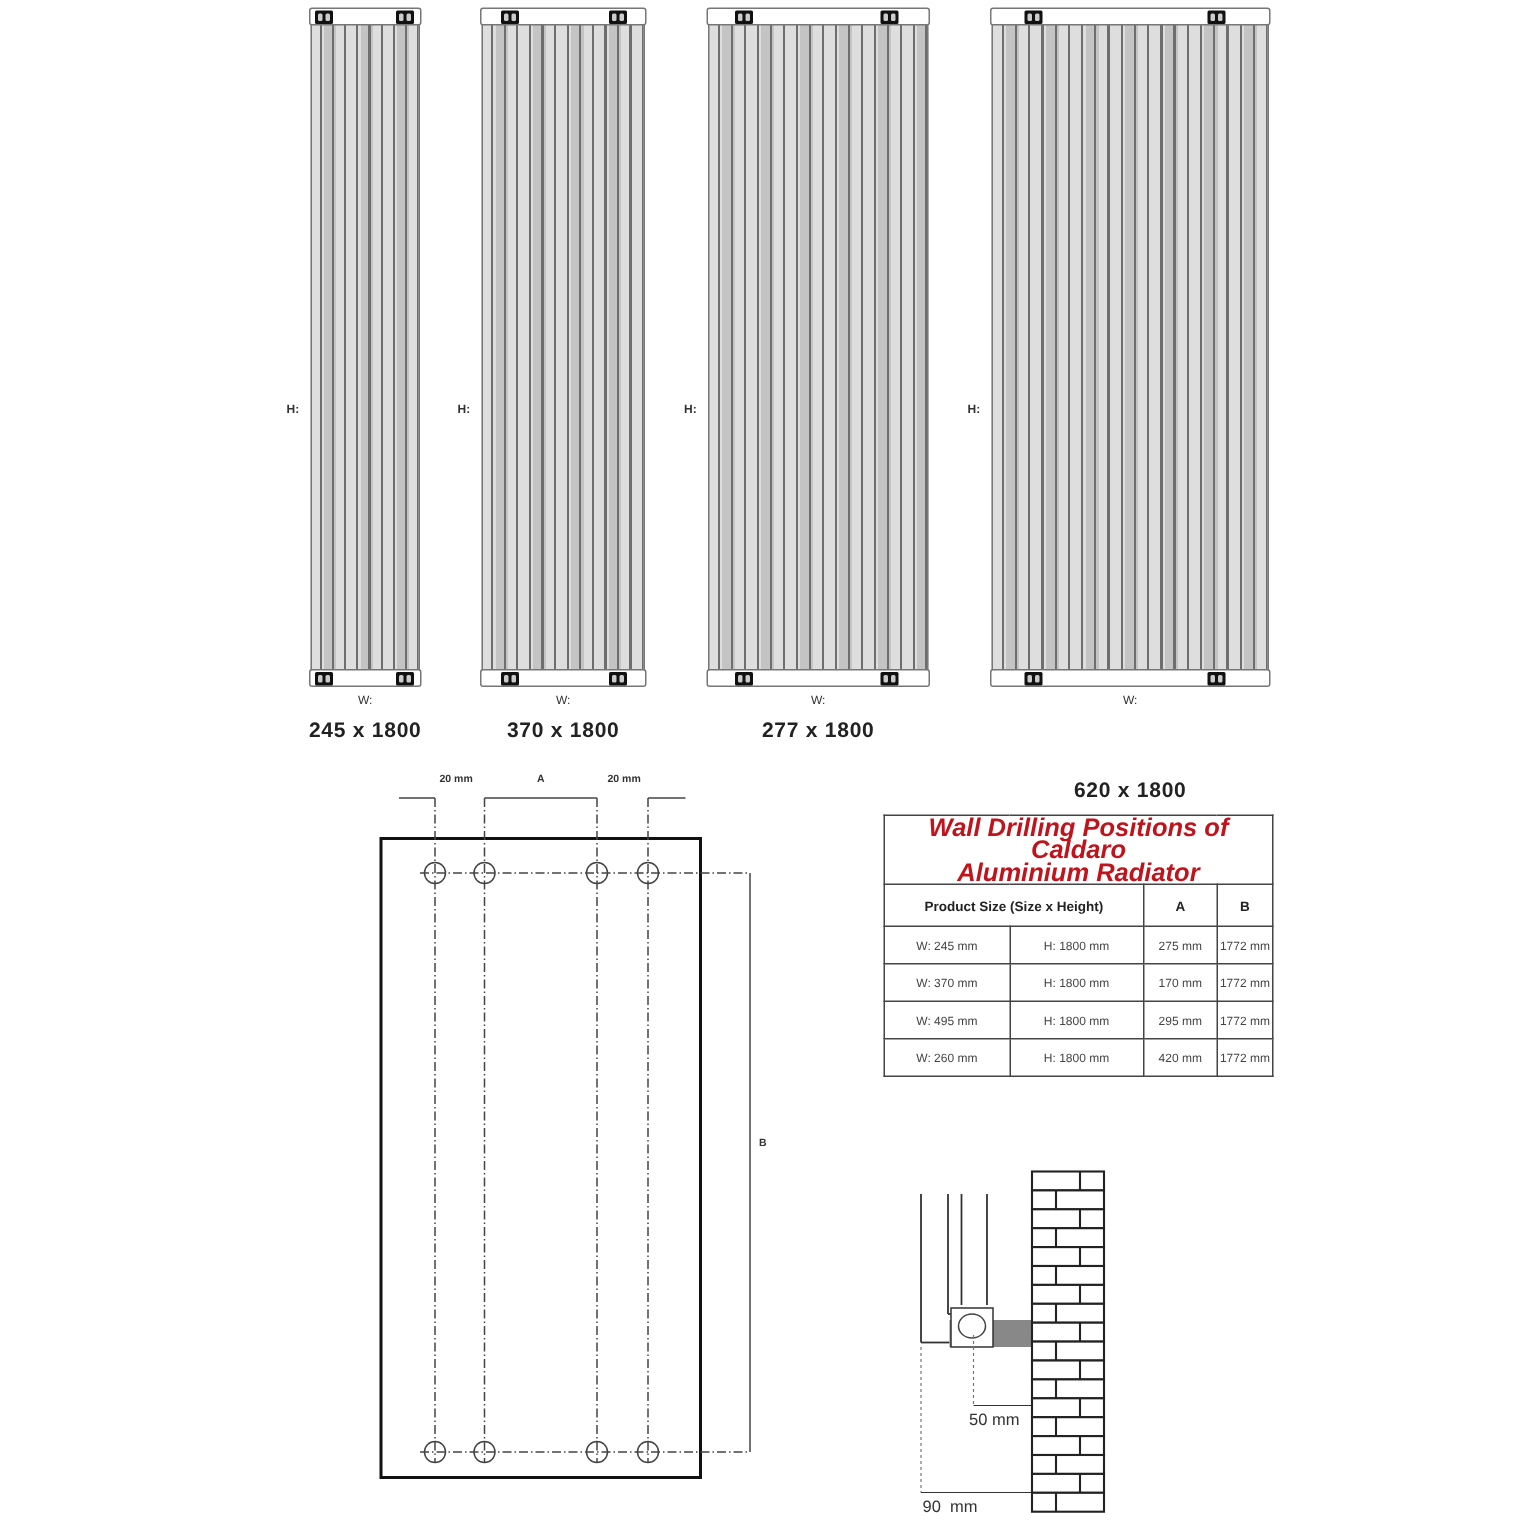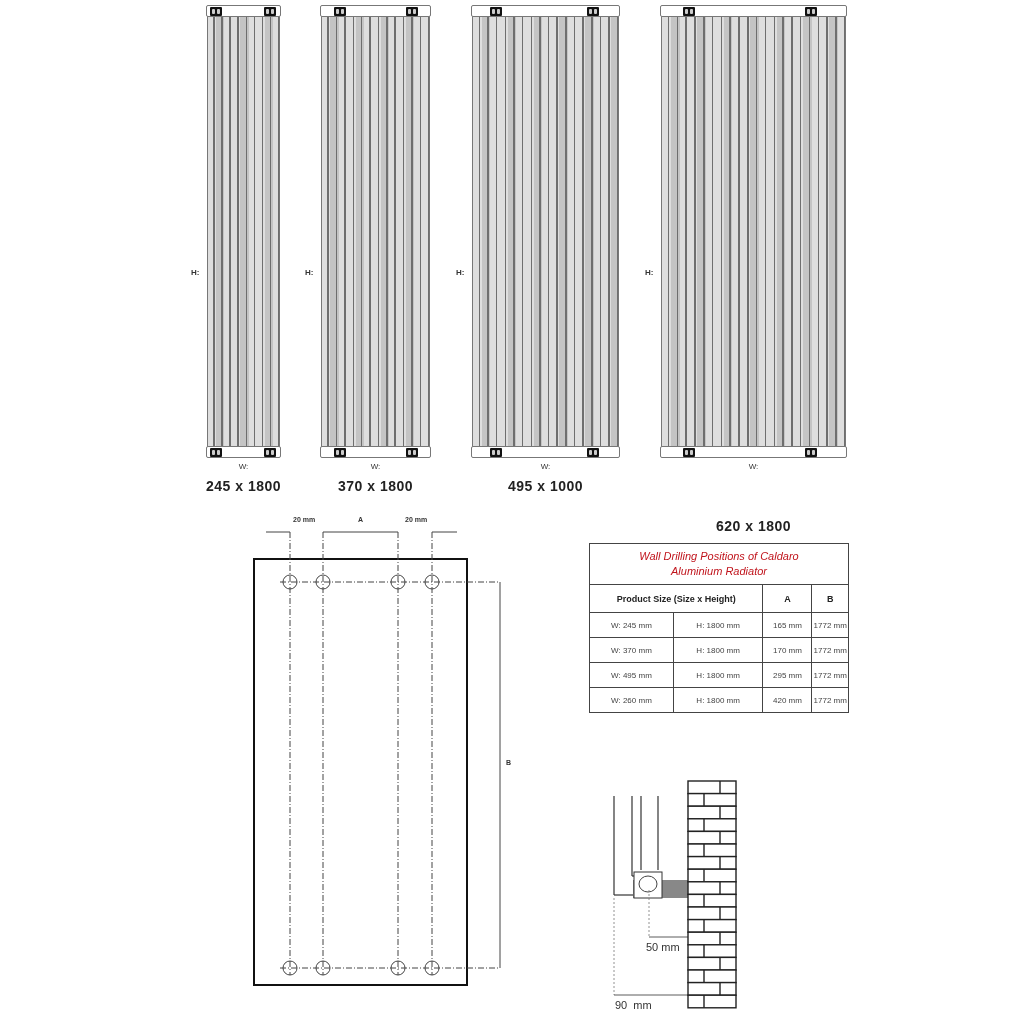--- a/index.html
+++ b/index.html
@@ -38,21 +38,21 @@
 
     
     .spec-table {
       position: absolute; left: 589px; top: 543px; width: 260px;
       border-collapse: collapse; font-family: "Liberation Sans", sans-serif;
     }
     .spec-table td, .spec-table th {
       border: 1px solid #444; font-size: 8px; text-align: center; color: #333; padding: 0;
     }
     .spec-table .title-cell {
-      color: #c0141c; font-weight: normal; font-style: italic; font-size: 11px; height: 40px; line-height: 15px;
+      color: #c0141c; font-weight: bold; font-style: italic; font-size: 17px; height: 40px; line-height: 15px;
     }
     .spec-table .head-cell { font-weight: bold; font-size: 9px; height: 27px; color: #222; }
     .spec-table .data-cell { height: 24px; font-size: 8px; color: #444; text-align: center; }
   </style>
 </head>
 <body>
 
 <div id="radiators">
     <div class="radiator" style="left: 207px; top: 3px; width: 73px; height: 457px;">
       <div class="rad-body" style="background-image: linear-gradient(90deg, rgb(222, 222, 222) 0px, rgb(222, 222, 222) 5.11111px, rgb(110, 110, 110) 5.11111px, rgb(110, 110, 110) 6.61111px, rgb(222, 222, 222) 6.61111px, rgb(222, 222, 222) 8.11111px, rgb(196, 196, 196) 8.11111px, rgb(196, 196, 196) 13.2222px, rgb(110, 110, 110) 13.2222px, rgb(110, 110, 110) 14.7222px, rgb(196, 196, 196) 14.7222px, rgb(196, 196, 196) 16.2222px, rgb(222, 222, 222) 16.2222px, rgb(222, 222, 222) 21.3333px, rgb(110, 110, 110) 21.3333px, rgb(110, 110, 110) 22.8333px, rgb(222, 222, 222) 22.8333px, rgb(222, 222, 222) 24.3333px, rgb(222, 222, 222) 24.3333px, rgb(222, 222, 222) 29.4444px, rgb(110, 110, 110) 29.4444px, rgb(110, 110, 110) 30.9444px, rgb(222, 222, 222) 30.9444px, rgb(222, 222, 222) 32.4444px, rgb(196, 196, 196) 32.4444px, rgb(196, 196, 196) 37.5556px, rgb(110, 110, 110) 37.5556px, rgb(110, 110, 110) 39.0556px, rgb(196, 196, 196) 39.0556px, rgb(196, 196, 196) 40.5556px, rgb(222, 222, 222) 40.5556px, rgb(222, 222, 222) 45.6667px, rgb(110, 110, 110) 45.6667px, rgb(110, 110, 110) 47.1667px, rgb(222, 222, 222) 47.1667px, rgb(222, 222, 222) 48.6667px, rgb(222, 222, 222) 48.6667px, rgb(222, 222, 222) 53.7778px, rgb(110, 110, 110) 53.7778px, rgb(110, 110, 110) 55.2778px, rgb(222, 222, 222) 55.2778px, rgb(222, 222, 222) 56.7778px, rgb(196, 196, 196) 56.7778px, rgb(196, 196, 196) 61.8889px, rgb(110, 110, 110) 61.8889px, rgb(110, 110, 110) 63.3889px, rgb(196, 196, 196) 63.3889px, rgb(196, 196, 196) 64.8889px, rgb(222, 222, 222) 64.8889px, rgb(222, 222, 222) 70px, rgb(110, 110, 110) 70px, rgb(110, 110, 110) 71.5px, rgb(222, 222, 222) 71.5px, rgb(222, 222, 222) 73px);"></div>
@@ -88,21 +88,21 @@
         <div class="bracket" style="left: 18px;"></div>
         <div class="bracket" style="left: 115px;"></div>
       </div>
       <div class="rad-bar bottom">
         <div class="bracket" style="left: 18px;"></div>
         <div class="bracket" style="left: 115px;"></div>
       </div>
     </div>
     <span class="h-label" style="left: 456px; top: 268px;">H:</span>
     <span class="w-label" style="left: 535.5px; width: 20px; top: 462px;">W:</span>
-    <span class="size-label" style="left: 495.5px; width: 100px; top: 478px;">495 x 1000</span>
+    <span class="size-label" style="left: 495.5px; width: 100px; top: 478px;">277 x 1800</span>
     <div class="radiator" style="left: 661px; top: 3px; width: 185px; height: 457px;">
       <div class="rad-body" style="background-image: linear-gradient(90deg, rgb(222, 222, 222) 0px, rgb(222, 222, 222) 5.80952px, rgb(110, 110, 110) 5.80952px, rgb(110, 110, 110) 7.30952px, rgb(222, 222, 222) 7.30952px, rgb(222, 222, 222) 8.80952px, rgb(196, 196, 196) 8.80952px, rgb(196, 196, 196) 14.619px, rgb(110, 110, 110) 14.619px, rgb(110, 110, 110) 16.119px, rgb(196, 196, 196) 16.119px, rgb(196, 196, 196) 17.619px, rgb(222, 222, 222) 17.619px, rgb(222, 222, 222) 23.4286px, rgb(110, 110, 110) 23.4286px, rgb(110, 110, 110) 24.9286px, rgb(222, 222, 222) 24.9286px, rgb(222, 222, 222) 26.4286px, rgb(222, 222, 222) 26.4286px, rgb(222, 222, 222) 32.2381px, rgb(110, 110, 110) 32.2381px, rgb(110, 110, 110) 33.7381px, rgb(222, 222, 222) 33.7381px, rgb(222, 222, 222) 35.2381px, rgb(196, 196, 196) 35.2381px, rgb(196, 196, 196) 41.0476px, rgb(110, 110, 110) 41.0476px, rgb(110, 110, 110) 42.5476px, rgb(196, 196, 196) 42.5476px, rgb(196, 196, 196) 44.0476px, rgb(222, 222, 222) 44.0476px, rgb(222, 222, 222) 49.8571px, rgb(110, 110, 110) 49.8571px, rgb(110, 110, 110) 51.3571px, rgb(222, 222, 222) 51.3571px, rgb(222, 222, 222) 52.8571px, rgb(222, 222, 222) 52.8571px, rgb(222, 222, 222) 58.6667px, rgb(110, 110, 110) 58.6667px, rgb(110, 110, 110) 60.1667px, rgb(222, 222, 222) 60.1667px, rgb(222, 222, 222) 61.6667px, rgb(196, 196, 196) 61.6667px, rgb(196, 196, 196) 67.4762px, rgb(110, 110, 110) 67.4762px, rgb(110, 110, 110) 68.9762px, rgb(196, 196, 196) 68.9762px, rgb(196, 196, 196) 70.4762px, rgb(222, 222, 222) 70.4762px, rgb(222, 222, 222) 76.2857px, rgb(110, 110, 110) 76.2857px, rgb(110, 110, 110) 77.7857px, rgb(222, 222, 222) 77.7857px, rgb(222, 222, 222) 79.2857px, rgb(222, 222, 222) 79.2857px, rgb(222, 222, 222) 85.0952px, rgb(110, 110, 110) 85.0952px, rgb(110, 110, 110) 86.5952px, rgb(222, 222, 222) 86.5952px, rgb(222, 222, 222) 88.0952px, rgb(196, 196, 196) 88.0952px, rgb(196, 196, 196) 93.9048px, rgb(110, 110, 110) 93.9048px, rgb(110, 110, 110) 95.4048px, rgb(196, 196, 196) 95.4048px, rgb(196, 196, 196) 96.9048px, rgb(222, 222, 222) 96.9048px, rgb(222, 222, 222) 102.714px, rgb(110, 110, 110) 102.714px, rgb(110, 110, 110) 104.214px, rgb(222, 222, 222) 104.214px, rgb(222, 222, 222) 105.714px, rgb(222, 222, 222) 105.714px, rgb(222, 222, 222) 111.524px, rgb(110, 110, 110) 111.524px, rgb(110, 110, 110) 113.024px, rgb(222, 222, 222) 113.024px, rgb(222, 222, 222) 114.524px, rgb(196, 196, 196) 114.524px, rgb(196, 196, 196) 120.333px, rgb(110, 110, 110) 120.333px, rgb(110, 110, 110) 121.833px, rgb(196, 196, 196) 121.833px, rgb(196, 196, 196) 123.333px, rgb(222, 222, 222) 123.333px, rgb(222, 222, 222) 129.143px, rgb(110, 110, 110) 129.143px, rgb(110, 110, 110) 130.643px, rgb(222, 222, 222) 130.643px, rgb(222, 222, 222) 132.143px, rgb(222, 222, 222) 132.143px, rgb(222, 222, 222) 137.952px, rgb(110, 110, 110) 137.952px, rgb(110, 110, 110) 139.452px, rgb(222, 222, 222) 139.452px, rgb(222, 222, 222) 140.952px, rgb(196, 196, 196) 140.952px, rgb(196, 196, 196) 146.762px, rgb(110, 110, 110) 146.762px, rgb(110, 110, 110) 148.262px, rgb(196, 196, 196) 148.262px, rgb(196, 196, 196) 149.762px, rgb(222, 222, 222) 149.762px, rgb(222, 222, 222) 155.571px, rgb(110, 110, 110) 155.571px, rgb(110, 110, 110) 157.071px, rgb(222, 222, 222) 157.071px, rgb(222, 222, 222) 158.571px, rgb(222, 222, 222) 158.571px, rgb(222, 222, 222) 164.381px, rgb(110, 110, 110) 164.381px, rgb(110, 110, 110) 165.881px, rgb(222, 222, 222) 165.881px, rgb(222, 222, 222) 167.381px, rgb(196, 196, 196) 167.381px, rgb(196, 196, 196) 173.19px, rgb(110, 110, 110) 173.19px, rgb(110, 110, 110) 174.69px, rgb(196, 196, 196) 174.69px, rgb(196, 196, 196) 176.19px, rgb(222, 222, 222) 176.19px, rgb(222, 222, 222) 182px, rgb(110, 110, 110) 182px, rgb(110, 110, 110) 183.5px, rgb(222, 222, 222) 183.5px, rgb(222, 222, 222) 185px);"></div>
       <div class="rad-bar top">
         <div class="bracket" style="left: 22px;"></div>
         <div class="bracket" style="left: 144px;"></div>
       </div>
       <div class="rad-bar bottom">
         <div class="bracket" style="left: 22px;"></div>
         <div class="bracket" style="left: 144px;"></div>
       </div>
@@ -162,21 +162,21 @@
   <tr>
     <td colspan="2" class="head-cell" style="width:162px">Product Size (Size x Height)</td>
     <td class="head-cell" style="width:48px">A</td>
     <td class="head-cell">B</td>
   </tr>
   </tbody>
     <tbody id="spec-rows">
       <tr>
         <td class="data-cell">W: 245 mm</td>
         <td class="data-cell">H: 1800 mm</td>
-        <td class="data-cell">165 mm</td>
+        <td class="data-cell">275 mm</td>
         <td class="data-cell">1772 mm</td>
       </tr>
       <tr>
         <td class="data-cell">W: 370 mm</td>
         <td class="data-cell">H: 1800 mm</td>
         <td class="data-cell">170 mm</td>
         <td class="data-cell">1772 mm</td>
       </tr>
       <tr>
         <td class="data-cell">W: 495 mm</td>

